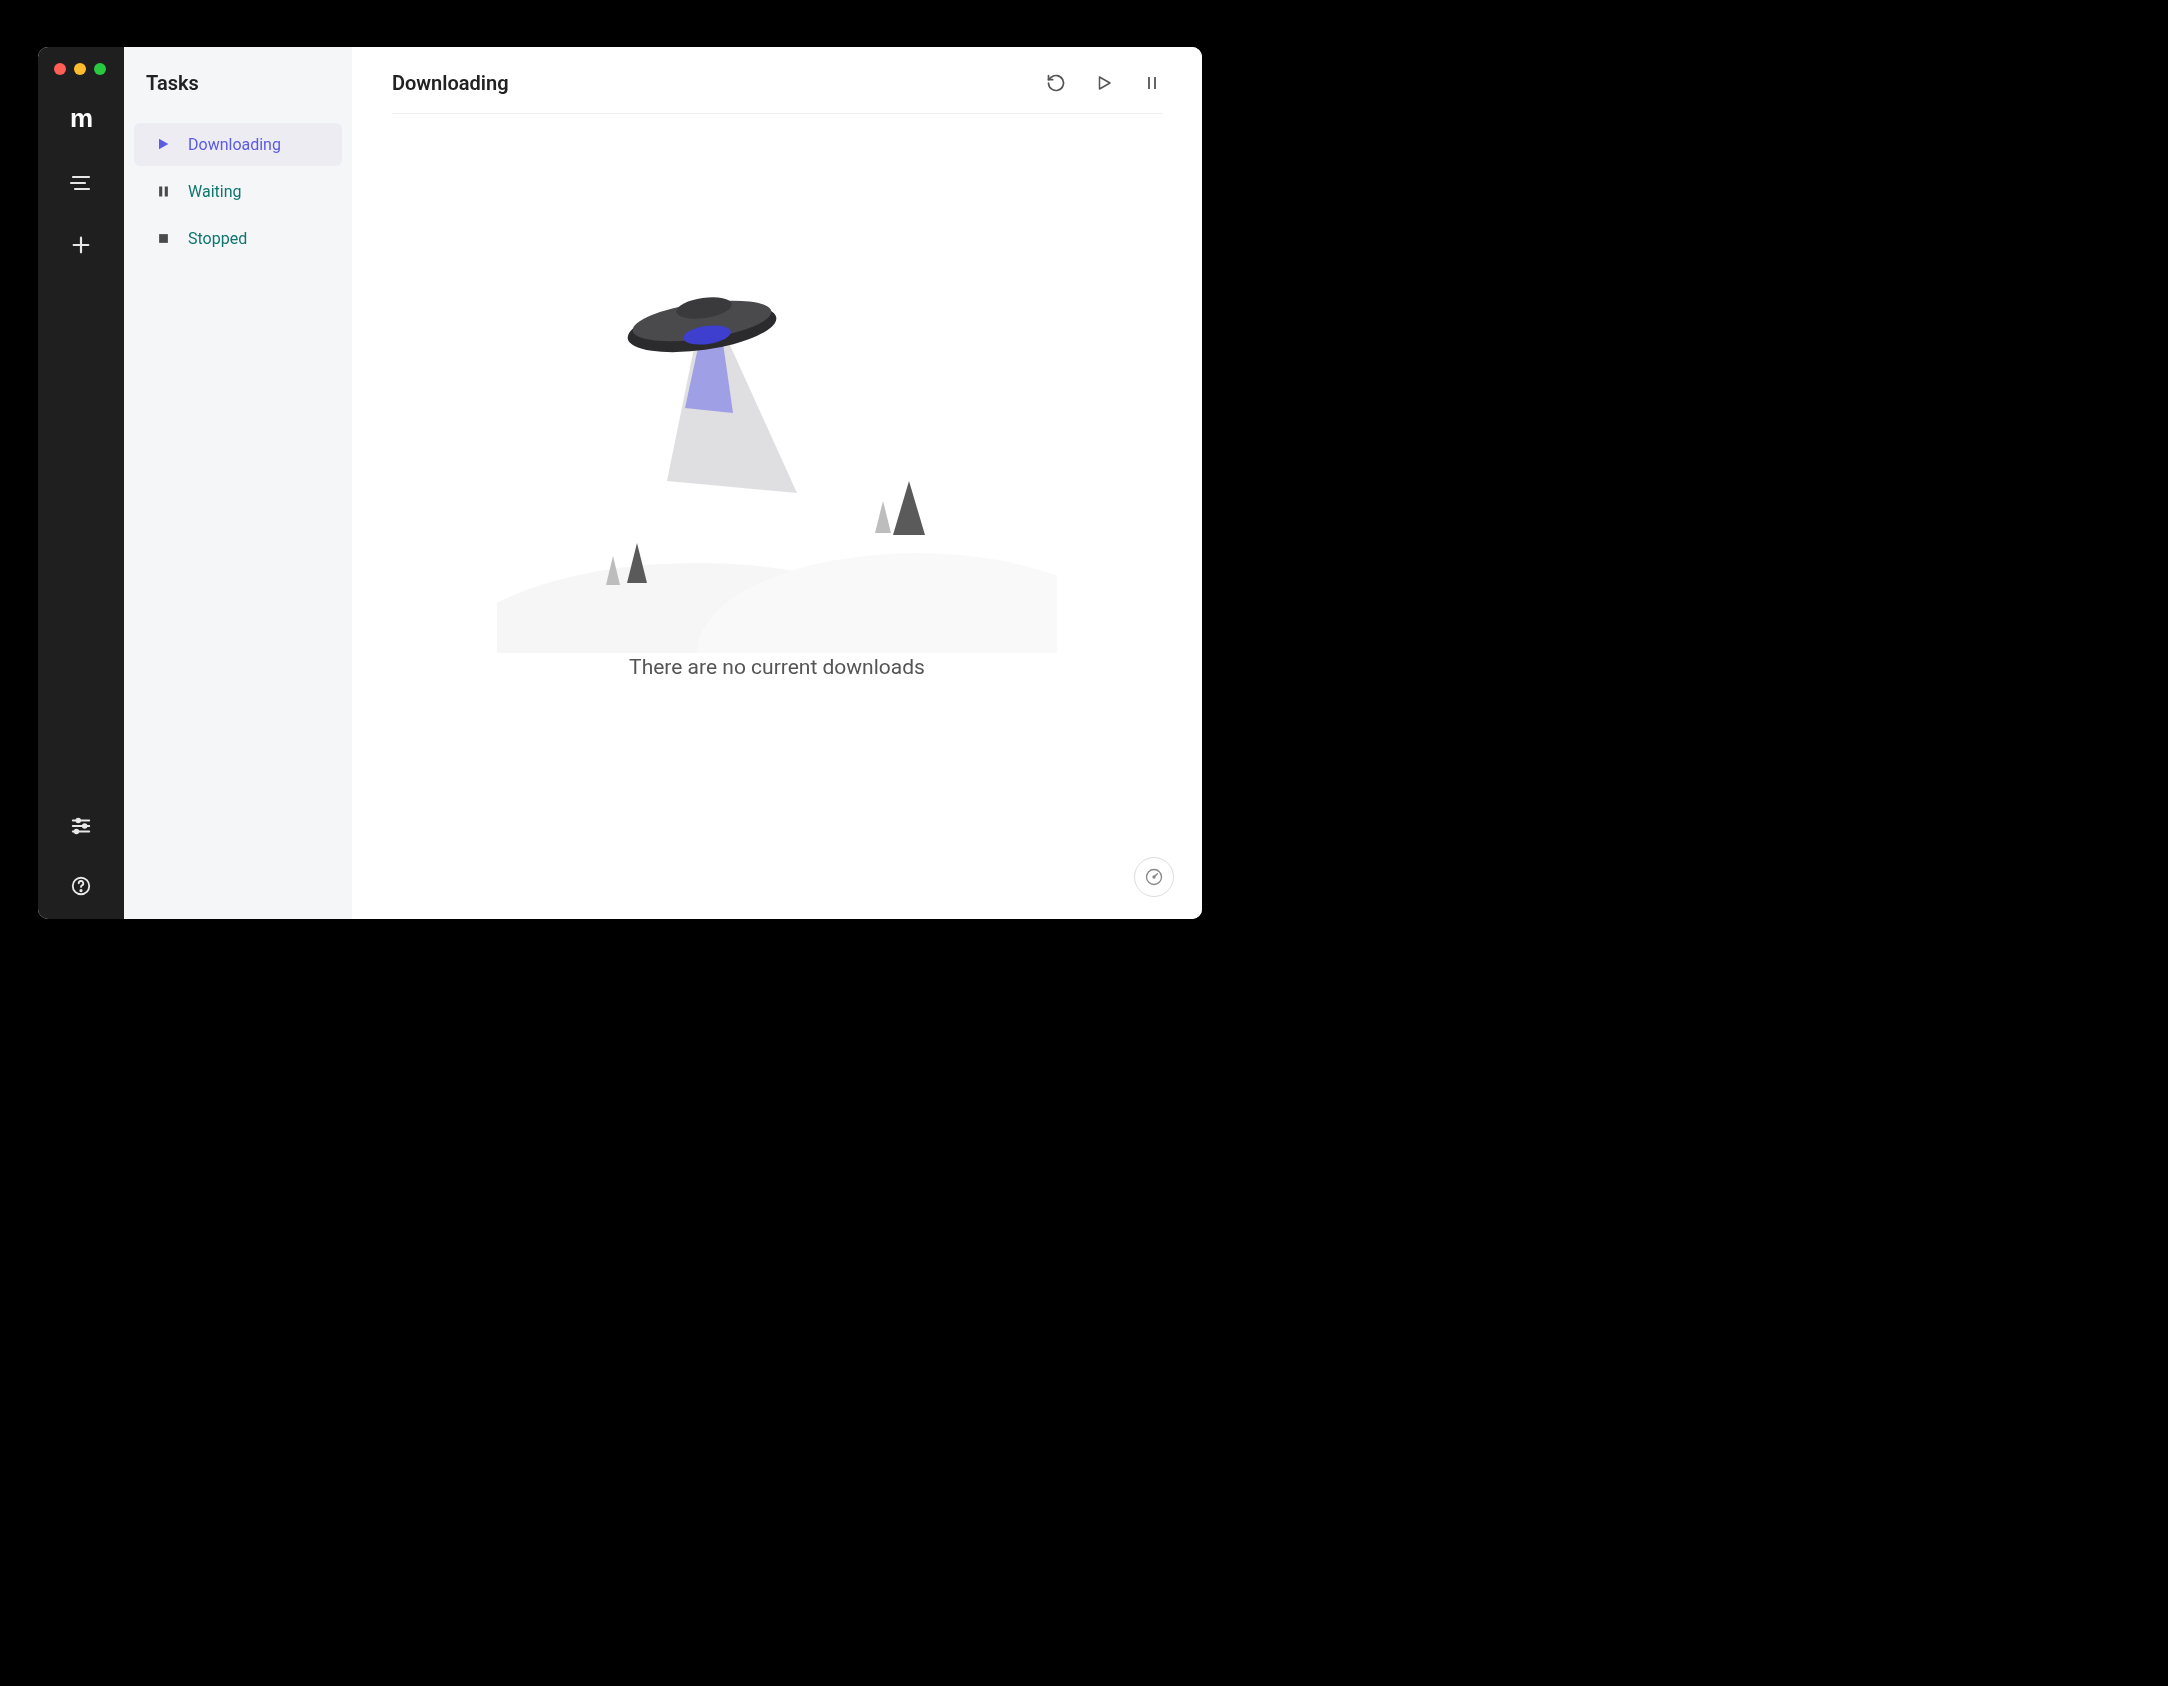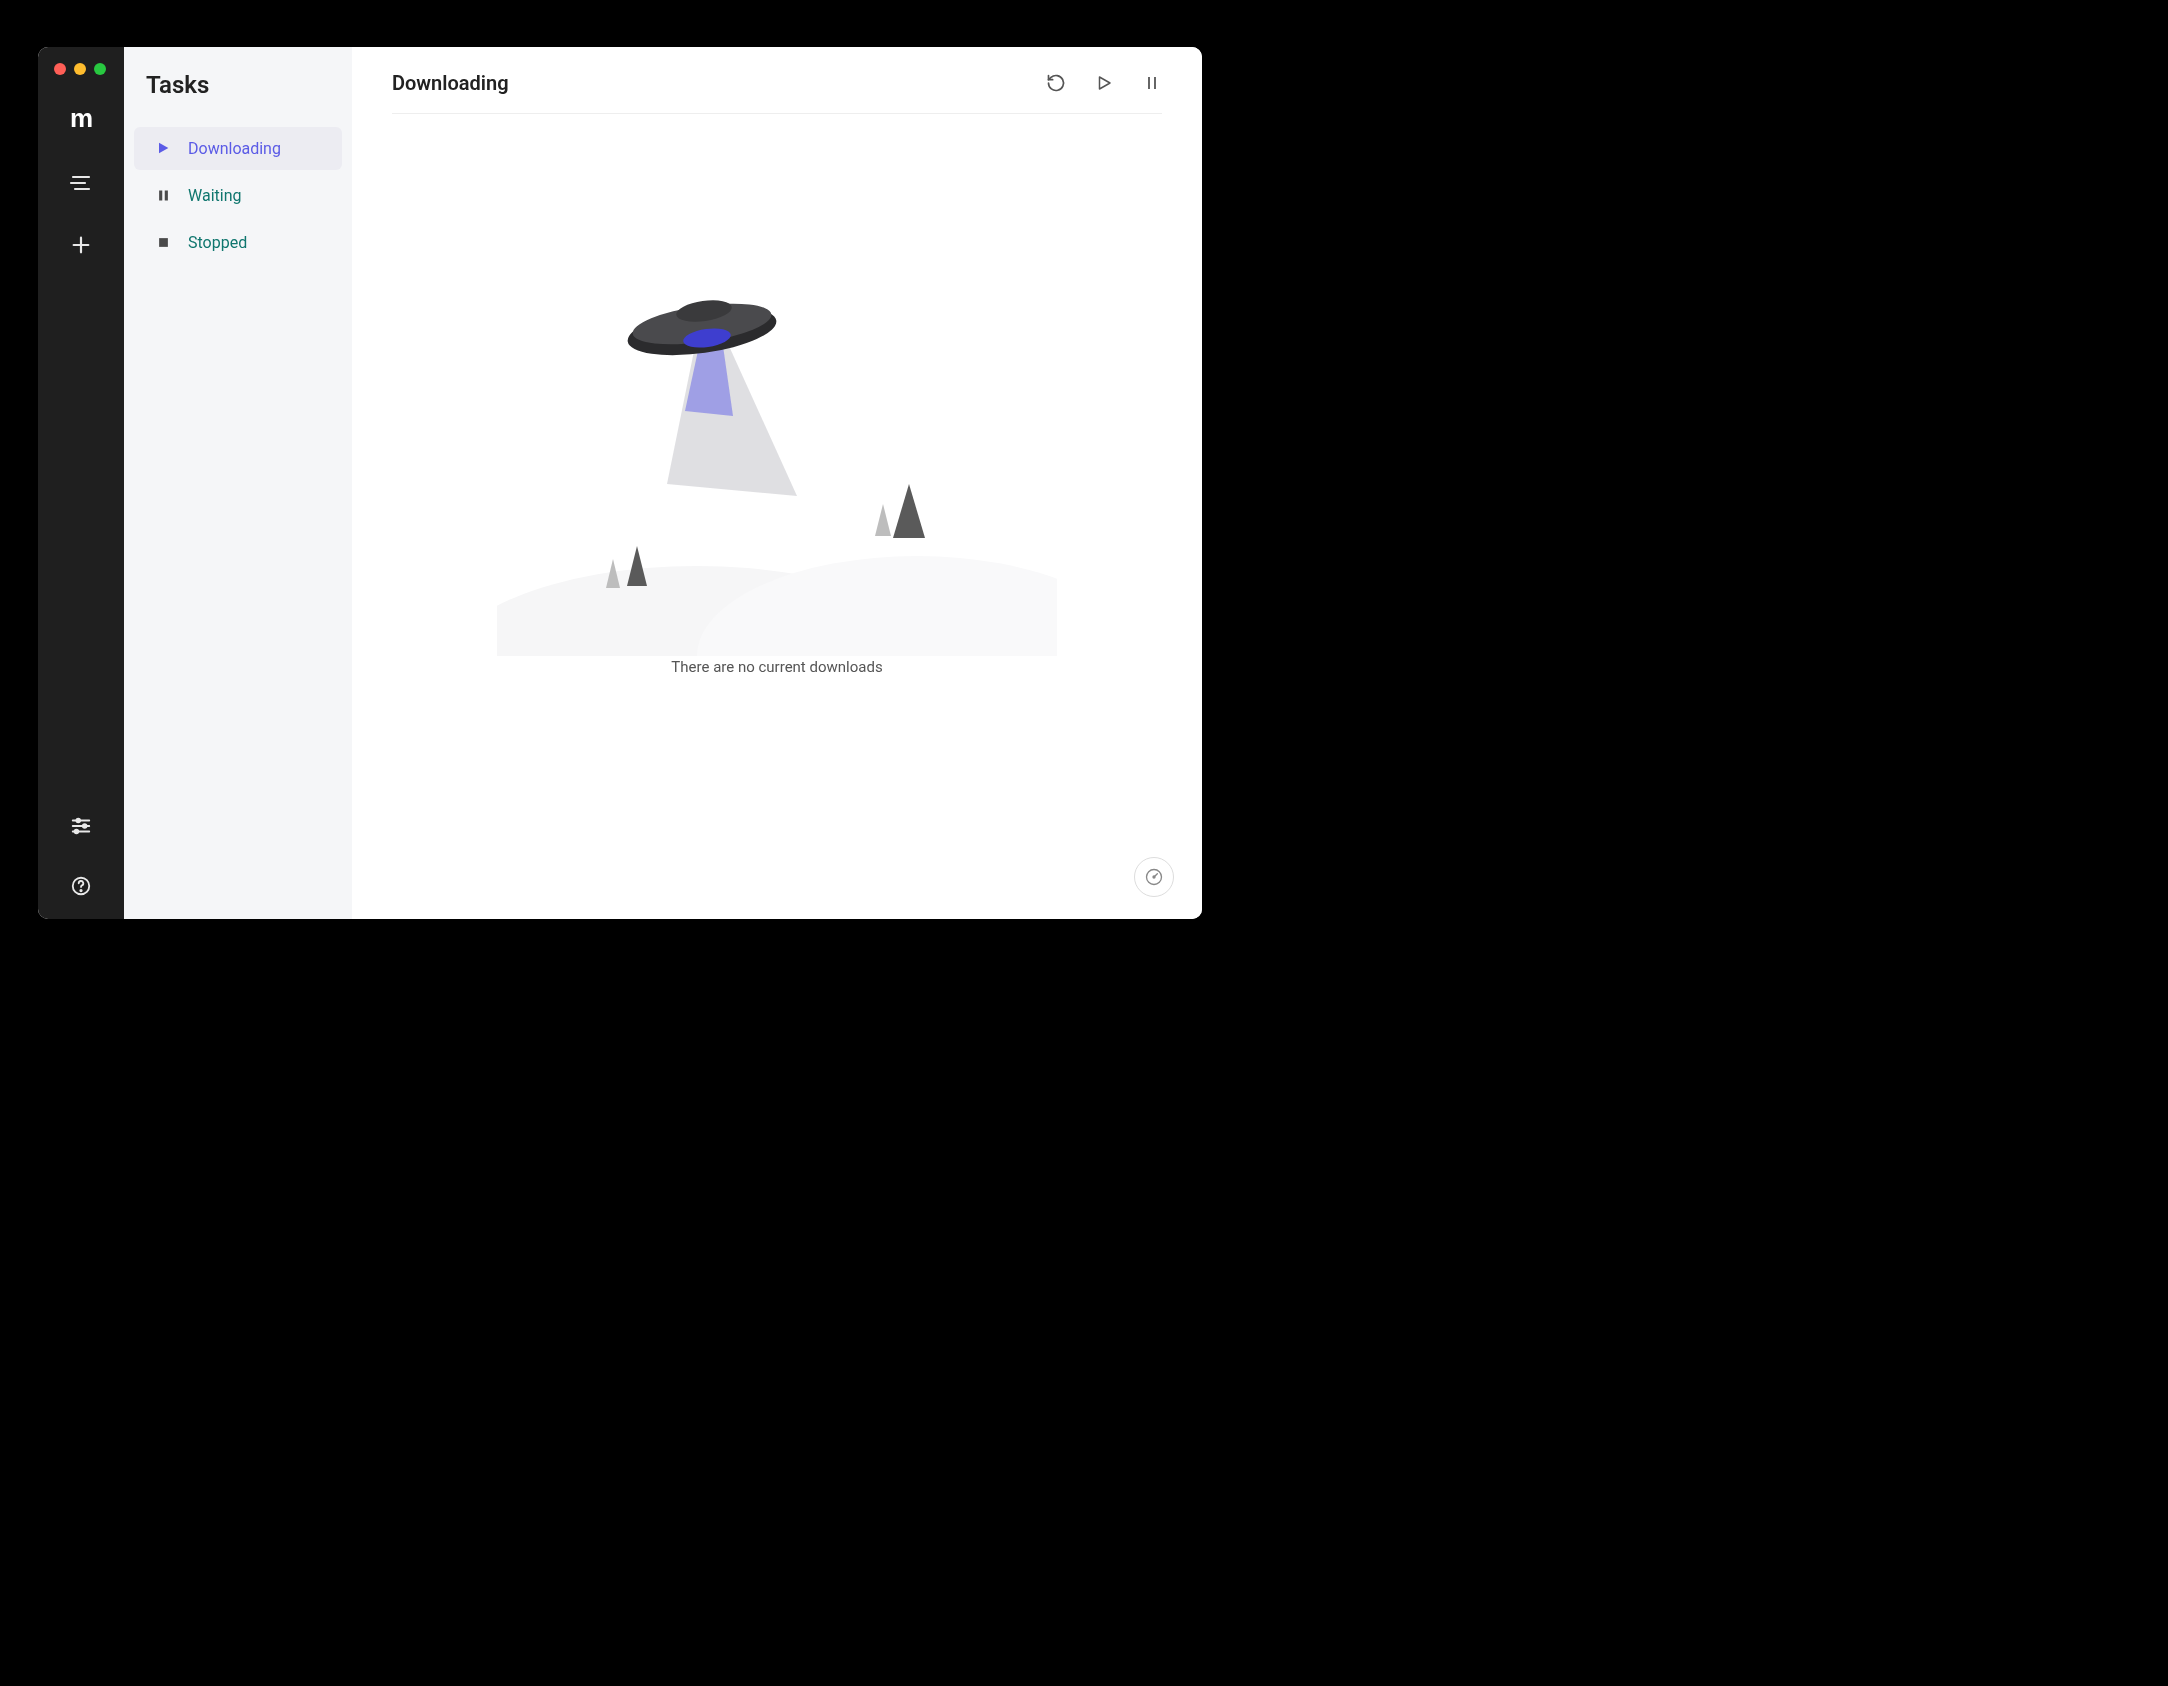--- a/index.html
+++ b/index.html
@@ -46,21 +46,21 @@
 .rail-bottom { margin-top: auto; margin-bottom: 20px; display: flex; flex-direction: column; align-items: center; gap: 34px; }
 .rail-icon { width: 26px; height: 26px; color: #e8e8e8; cursor: pointer; display:flex; align-items:center; justify-content:center; }
 .logo { font-weight: 700; font-size: 26px; letter-spacing: -1px; color: #fff; font-family: Arial, sans-serif; }
 
 .sidebar {
   width: 228px;
   background: #f5f6f8;
   padding-top: 24px;
 }
 .sidebar-title {
-  font-size: 24px;
+  font-size: 20px;
   font-weight: 600;
   color: #222;
   padding: 0 22px;
   margin-bottom: 28px;
 }
 .side-item {
   display: flex;
   align-items: center;
   gap: 16px;
   padding: 12px 20px;
@@ -96,21 +96,21 @@
 
 .empty-state {
   flex: 1;
   display: flex;
   flex-direction: column;
   align-items: center;
   justify-content: center;
   padding-bottom: 80px;
 }
 .illustration { width: 560px; height: 380px; position: relative; }
-.empty-text { color: #555; font-size: 15px; margin-top: 2px; }
+.empty-text { color: #555; font-size: 21px; margin-top: 2px; }
 
 .speedometer {
   position: absolute;
   bottom: 22px;
   right: 28px;
   width: 40px;
   height: 40px;
   border: 1px solid #ddd;
   border-radius: 50%;
   display: flex;

